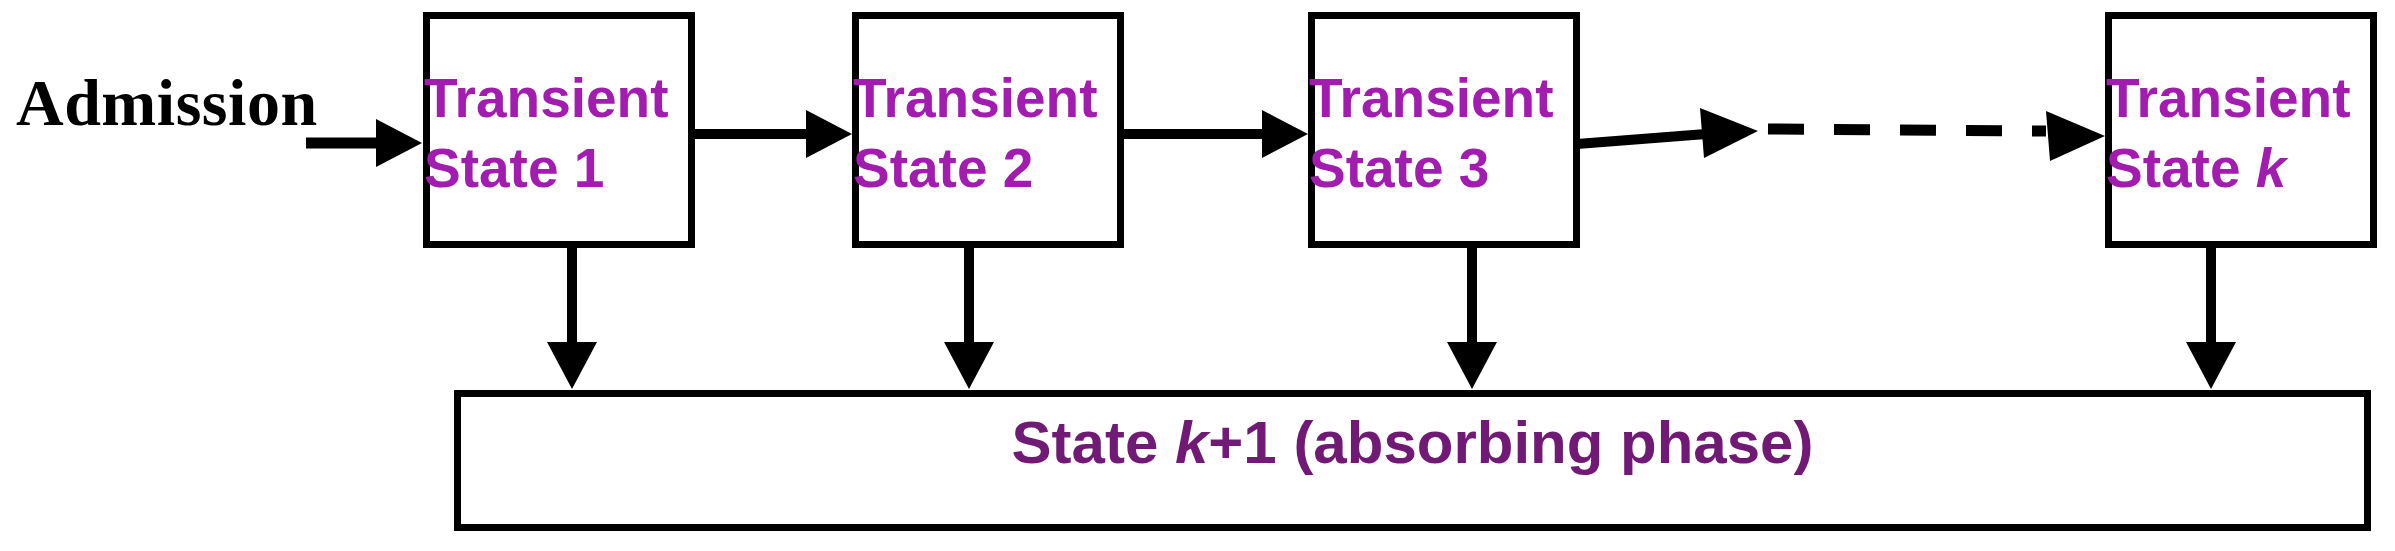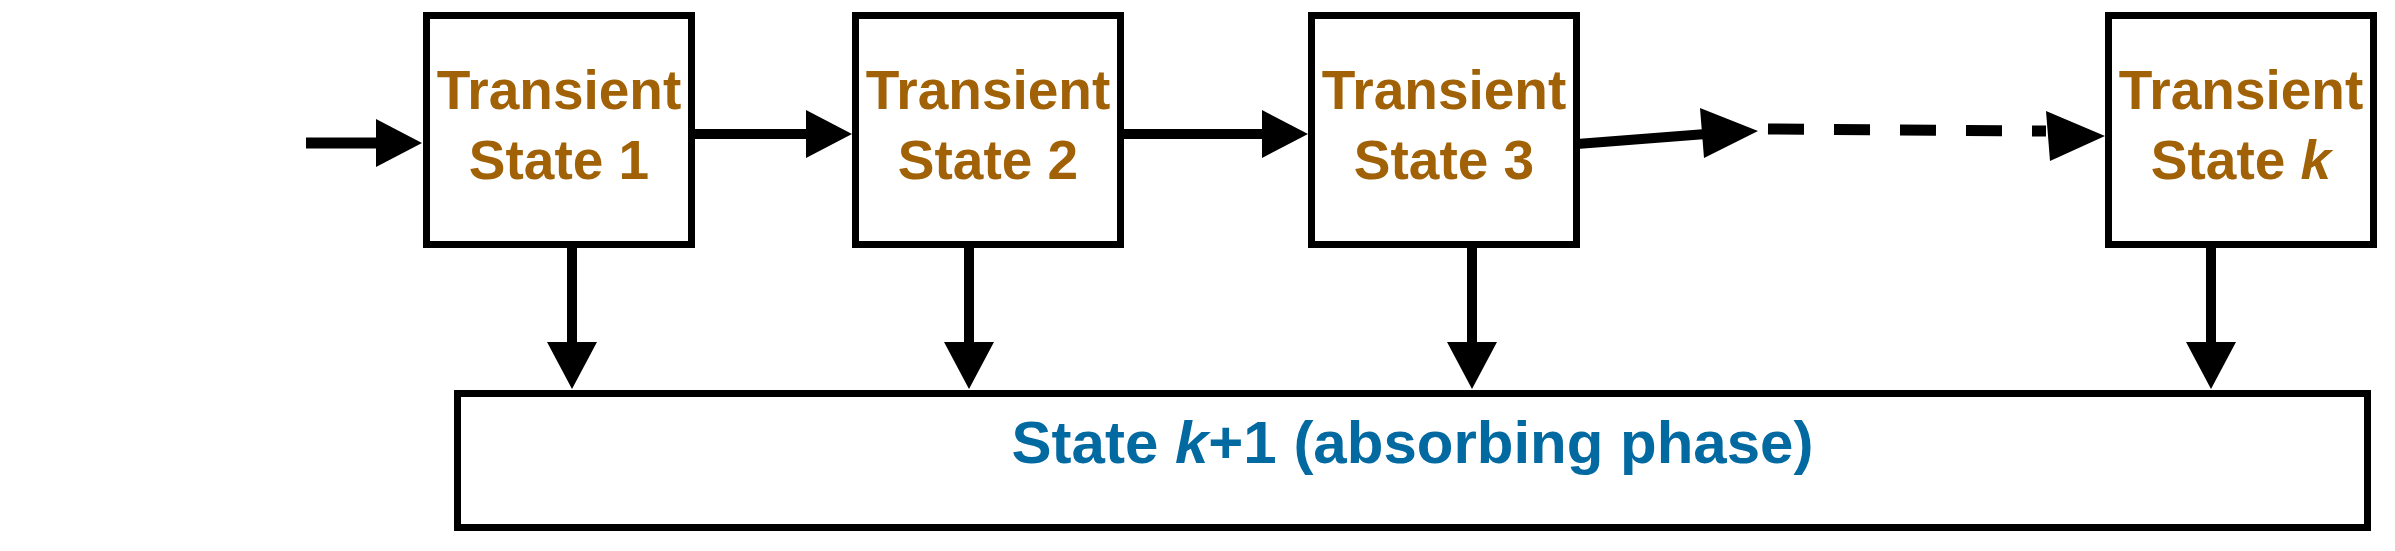--- a/index.html
+++ b/index.html
@@ -16,50 +16,51 @@
     font-family:"Liberation Serif", serif;
     font-weight:700;font-size:66px;line-height:78px;
     color:#000;letter-spacing:0.5px;white-space:nowrap;
   }
   
   .state-box{
     position:absolute;top:12px;width:272px;height:236px;
     box-sizing:border-box;border:7px solid #000;background:#fff;
   }
   .state-box .lbl{
-    position:absolute;top:36px;left:-6px;right:-6px;
-    text-align:center;font-weight:700;font-size:55px;line-height:70px;
-    color:#a16207;white-space:pre;
+    position:absolute;top:44px;left:-6px;right:-6px;
+    font-weight:700;font-size:55px;line-height:70px;
+    color:#a21caf;white-space:pre;
   }
   #box1{left:423px;}
   #box2{left:852px;}
   #box3{left:1308px;}
   #boxk{left:2105px;}
   
   #absorbing-bar{
     position:absolute;left:454px;top:390px;width:1917px;height:141px;
     box-sizing:border-box;border:7px solid #000;background:#fff;
   }
   #absorbing-bar .lbl{
     position:absolute;top:13px;left:0;right:0;
     text-align:center;font-weight:700;font-size:60px;line-height:66px;
-    color:#0369a1;white-space:pre;
+    color:#701a75;white-space:pre;
   }
   .it{font-style:italic;}
   
   #arrows{position:absolute;left:0;top:0;pointer-events:none;}
   #arrows .ink{stroke:#000;fill:none;}
   #arrows .head{fill:#000;stroke:none;}
 </style>
 </head>
 <body>
 
 <div id="canvas">
 
   <div id="admission">
+    <div>Admission</div>
   </div>
 
   <div id="box1" class="state-box">
     <div class="lbl"><span>Transient</span><br><span>State </span><span>1</span></div>
   </div>
 
   <div id="box2" class="state-box">
     <div class="lbl"><span>Transient</span><br><span>State </span><span>2</span></div>
   </div>
 

